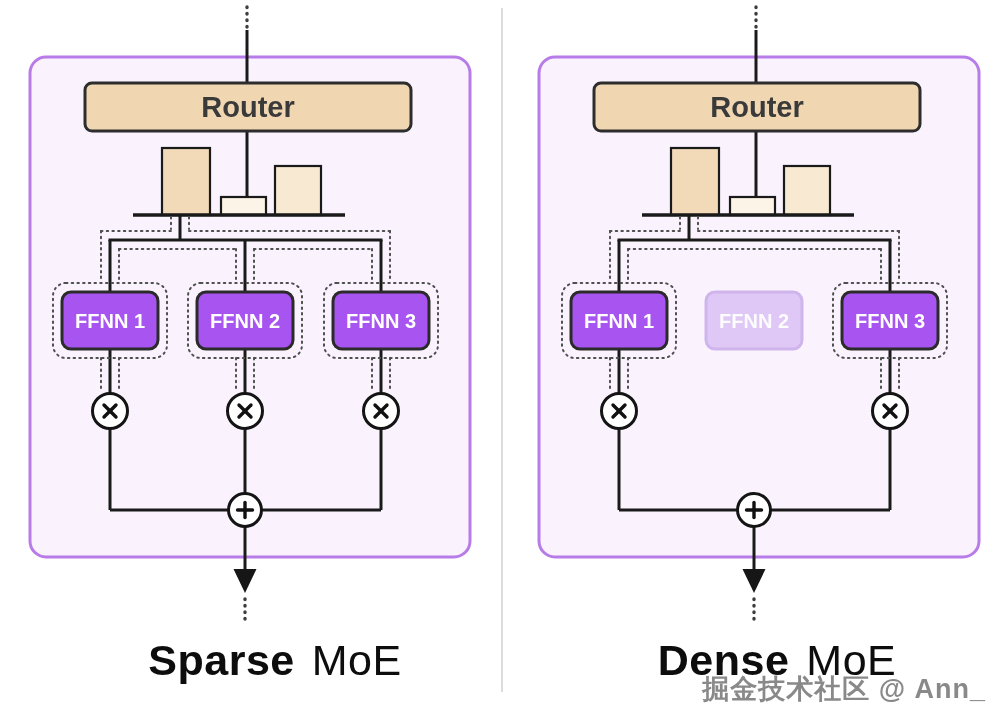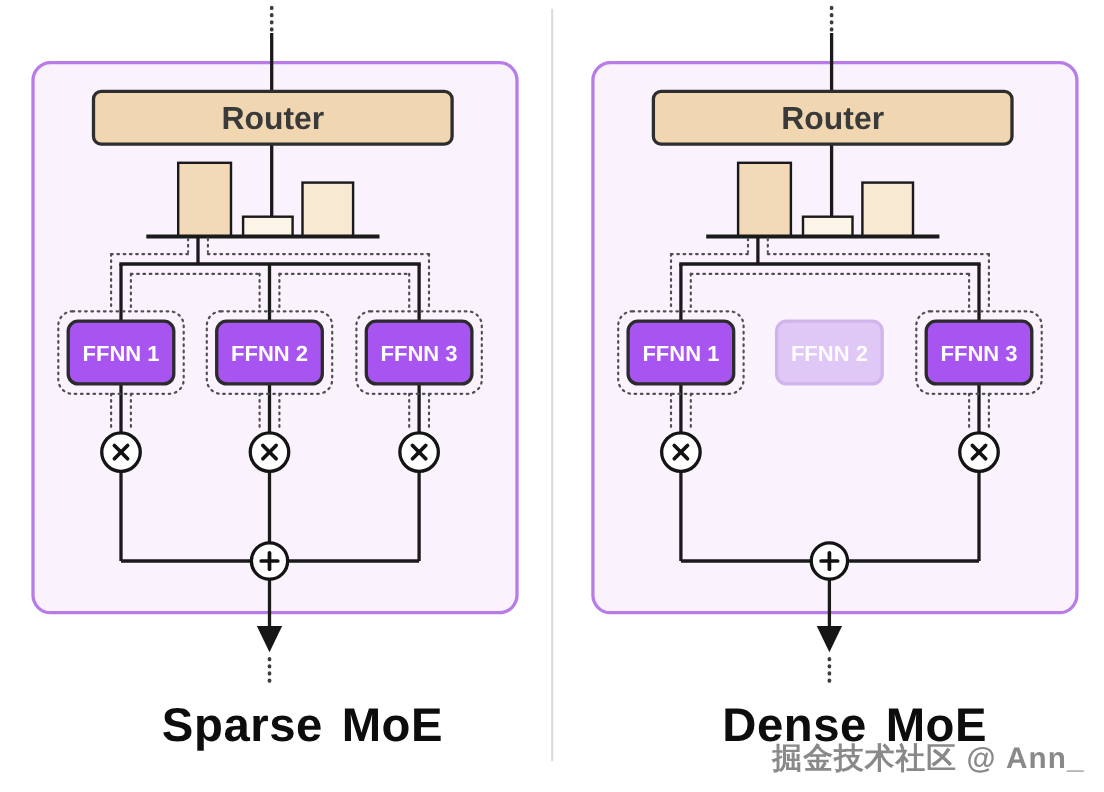--- a/index.html
+++ b/index.html
@@ -10,21 +10,21 @@
   .panel { position:absolute; top:0; width:550px; height:720px; }
   .panel.left { left:0; }
   .panel.right { left:502px; }
   .panel.right .diagram { margin-left:7px; }
   .divider { position:absolute; left:501px; top:8px; width:2px; height:684px; background:#dcdcdc; }
   .diagram { display:block; }
 
   .title { position:absolute; top:636px; left:0; width:100%; text-align:center;
            font-size:43px; color:#0d0d0d; letter-spacing:.5px; white-space:nowrap; }
   .title .emph { font-weight:700; }
-  .title .rest { font-weight:700; margin-left:17px; }
+  .title .rest { font-weight:400; margin-left:17px; }
 
   .watermark { position:absolute; right:18px; bottom:13px; font-size:27px; font-weight:700;
                color:rgba(64,64,64,.62); letter-spacing:1px; white-space:nowrap; }
 
   
   svg .solid   { stroke:#1a1a1a; stroke-width:3; fill:none; }
   svg .thick   { stroke-width:3.6; }
   svg .dotline { stroke:#3d3d3d; stroke-width:3.4; stroke-dasharray:0.5 6; stroke-linecap:round; fill:none; }
   svg .dash    { stroke:#4f4f4f; stroke-width:2; stroke-dasharray:1.5 4.2; stroke-linecap:round; fill:none; }
   svg .container { fill:#faf3fe; stroke:#b87ce9; stroke-width:3; }

